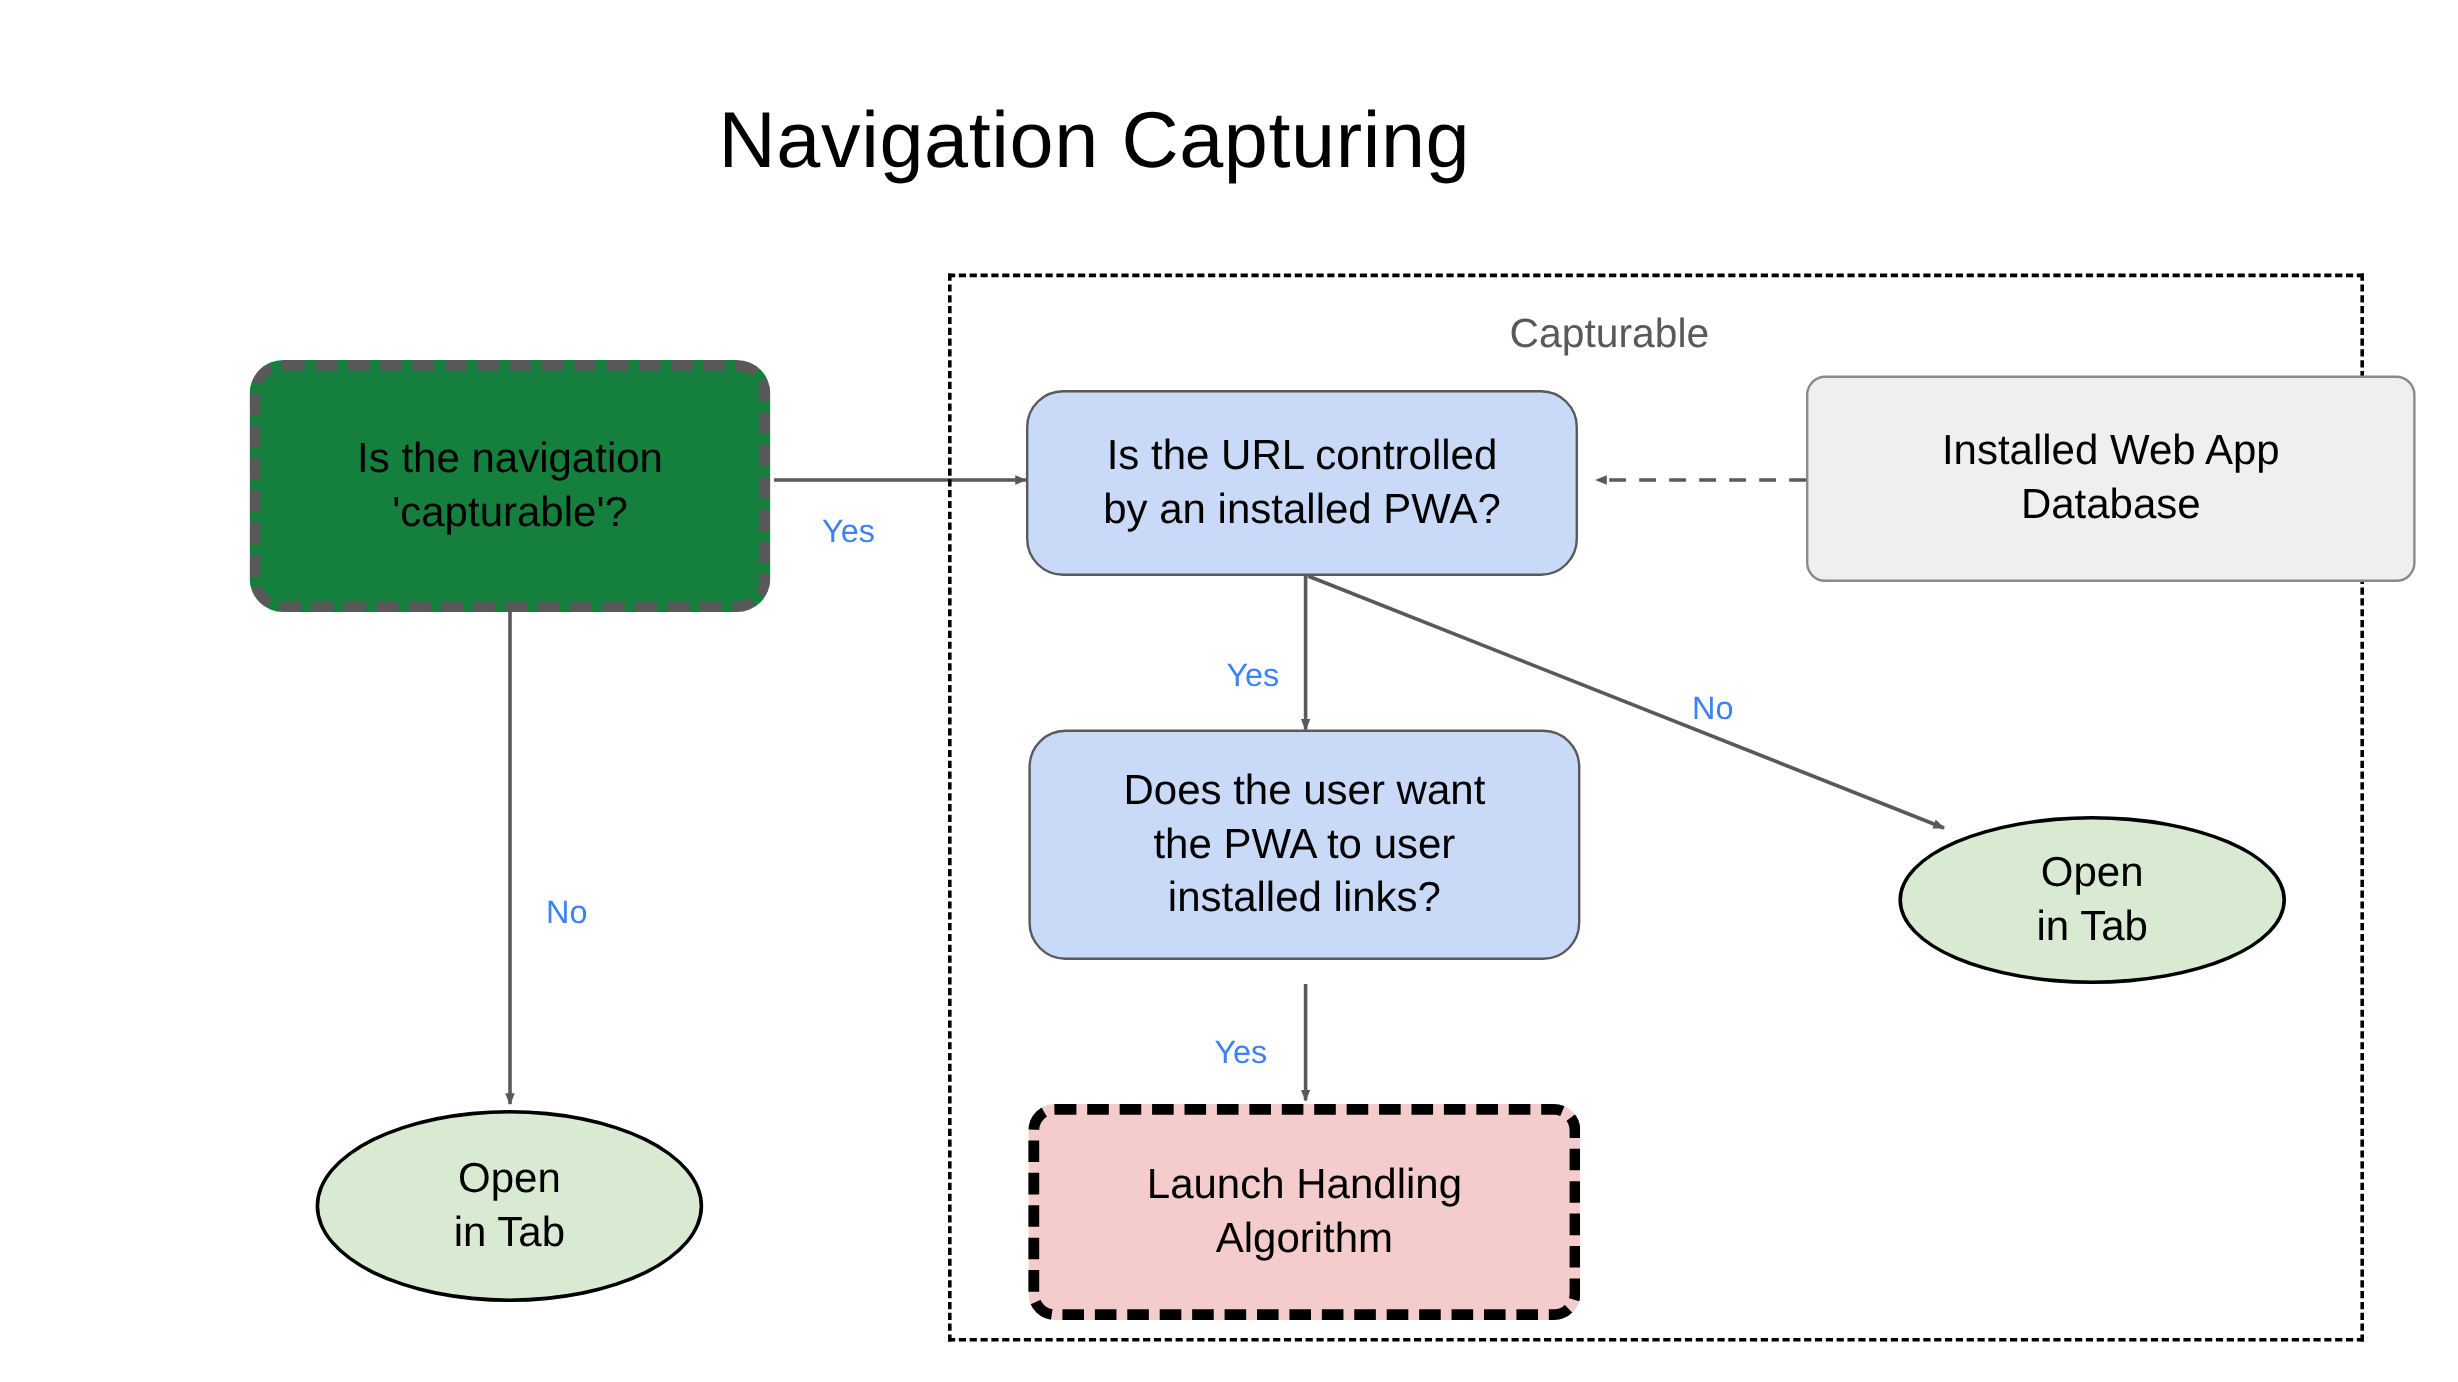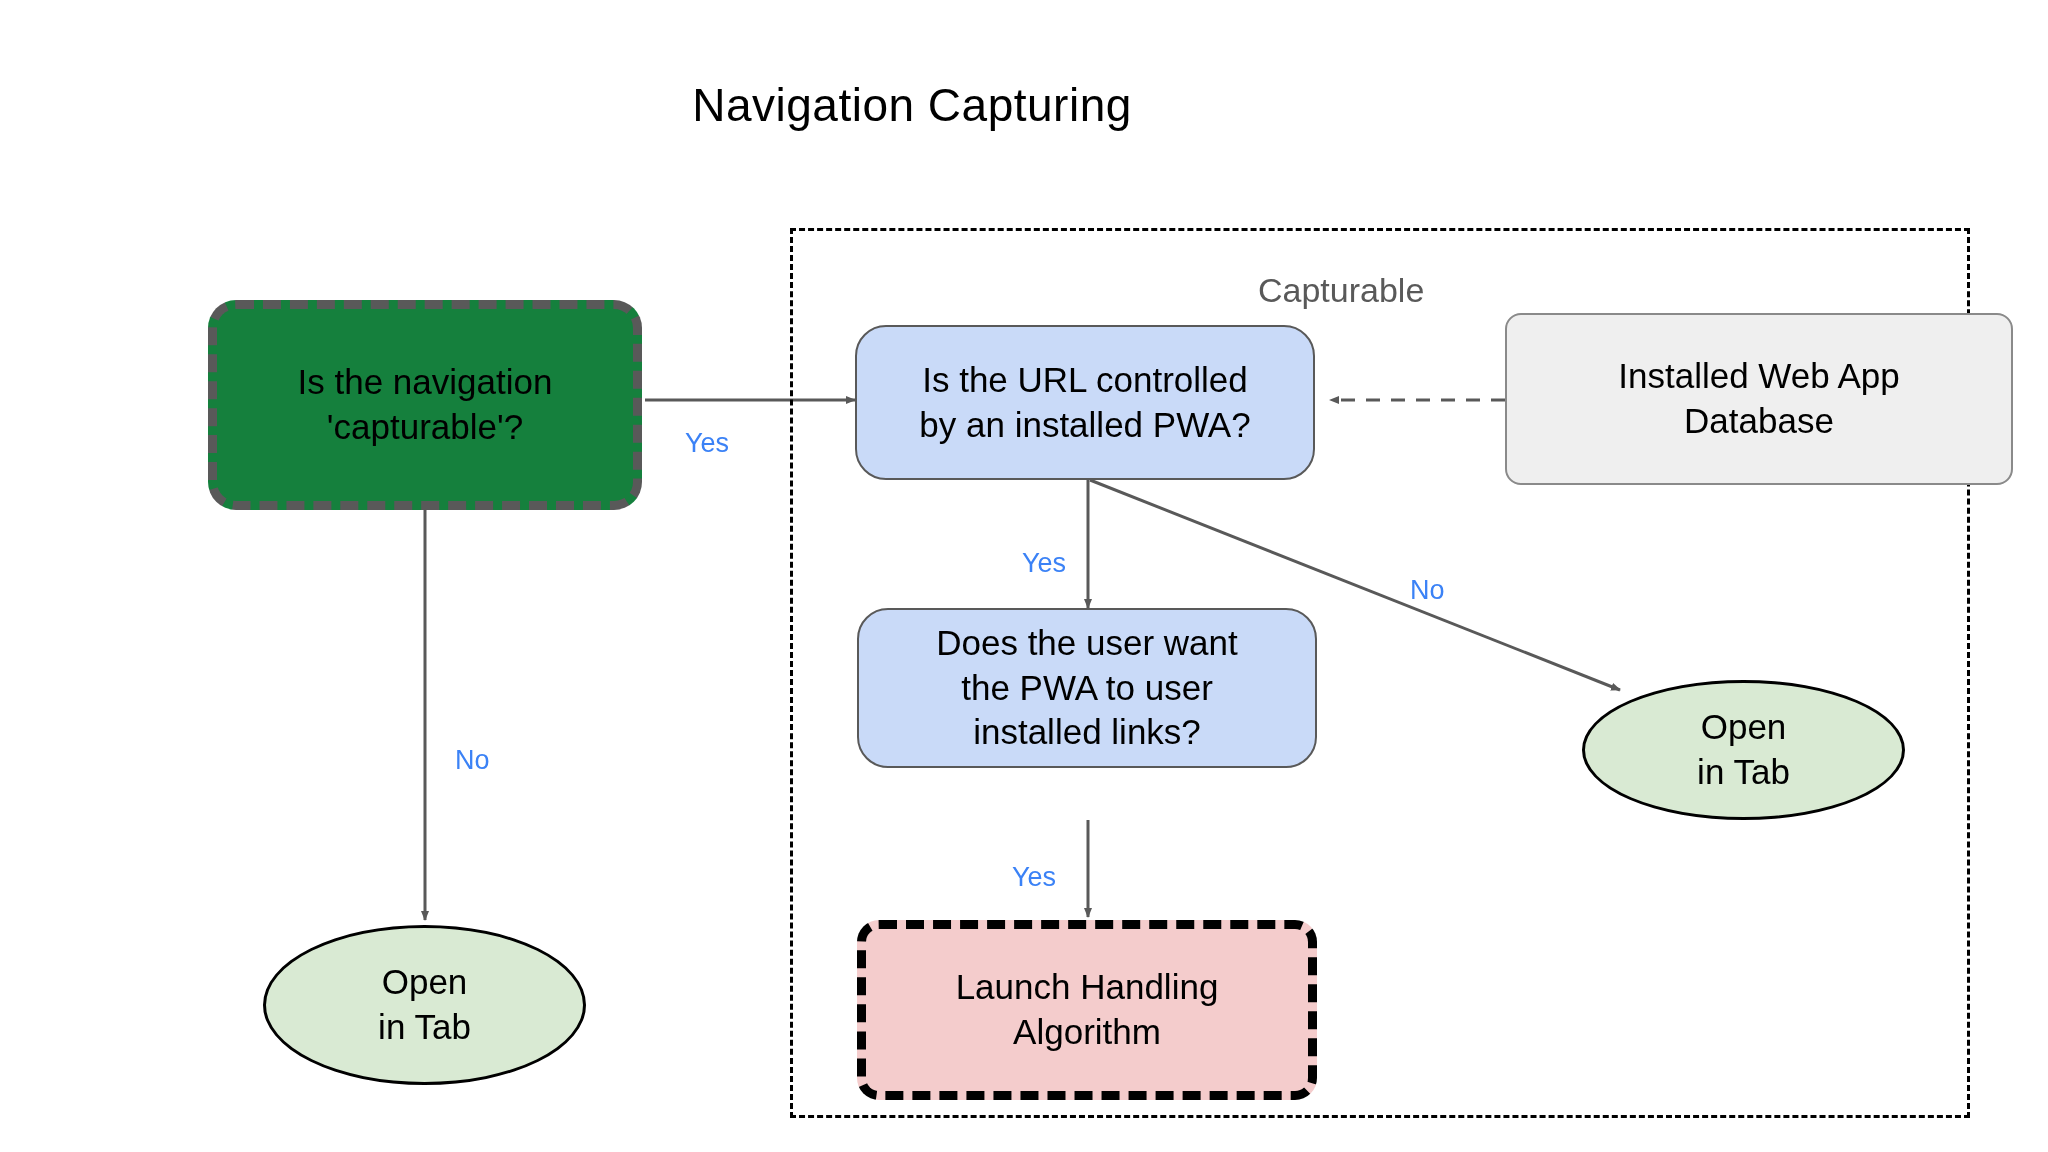--- a/index.html
+++ b/index.html
@@ -16,21 +16,21 @@
     height: 1152px;
     background: #ffffff;
     overflow: hidden;
   }
   #title {
     position: absolute;
     left: 0;
     top: 78px;
     width: 1824px;
     text-align: center;
-    font-size: 46px;
+    font-size: 66px;
     font-weight: 400;
     color: #000000;
     letter-spacing: 0.5px;
   }
 
   
   #edges {
     position: absolute;
     left: 0;
     top: 0;
@@ -124,21 +124,21 @@
     <line x1="1505" y1="400" x2="1330" y2="400" stroke="#595959" stroke-width="3" stroke-dasharray="14 11" marker-end="url(#arrow-dash)"></line>
 
     <line x1="1088" y1="480" x2="1088" y2="608" stroke="#595959" stroke-width="3" marker-end="url(#arrow)"></line>
 
     <line x1="1090" y1="480" x2="1620" y2="690" stroke="#595959" stroke-width="3" marker-end="url(#arrow)"></line>
 
     <line x1="1088" y1="820" x2="1088" y2="917" stroke="#595959" stroke-width="3" marker-end="url(#arrow)"></line>
   </svg>
 
   <div class="group-box" style="left:790px; top:228px; width:1180px; height:890px;"></div>
-  <div class="group-label" style="left:1258px; top:259px;margin-top:12px;">Capturable</div>
+  <div class="group-label" style="left:1258px; top:259px;">Capturable</div>
 
   <div class="node node-decision-dashed" style="left:208px; top:300px; width:434px; height:210px;">
     <div class="lines">
       <div>Is the navigation</div>
       <div>'capturable'?</div>
     </div>
   </div>
 
   <div class="node node-decision" style="left:855px; top:325px; width:460px; height:155px;">
     <div class="lines">
@@ -147,21 +147,21 @@
     </div>
   </div>
 
   <div class="node node-store" style="left:1505px; top:313px; width:508px; height:172px;">
     <div class="lines">
       <div>Installed Web App</div>
       <div>Database</div>
     </div>
   </div>
 
-  <div class="node node-decision" style="left:857px; top:608px; width:460px; height:160px;">
+  <div class="node node-decision" style="left:857px; top:608px; width:460px; height:192px;">
     <div class="lines">
       <div>Does the user want</div>
       <div>the PWA to user</div>
       <div>installed links?</div>
     </div>
   </div>
 
   <div class="node node-process-dashed" style="left:857px; top:920px; width:460px; height:180px;">
     <div class="lines">
       <div>Launch Handling</div>

